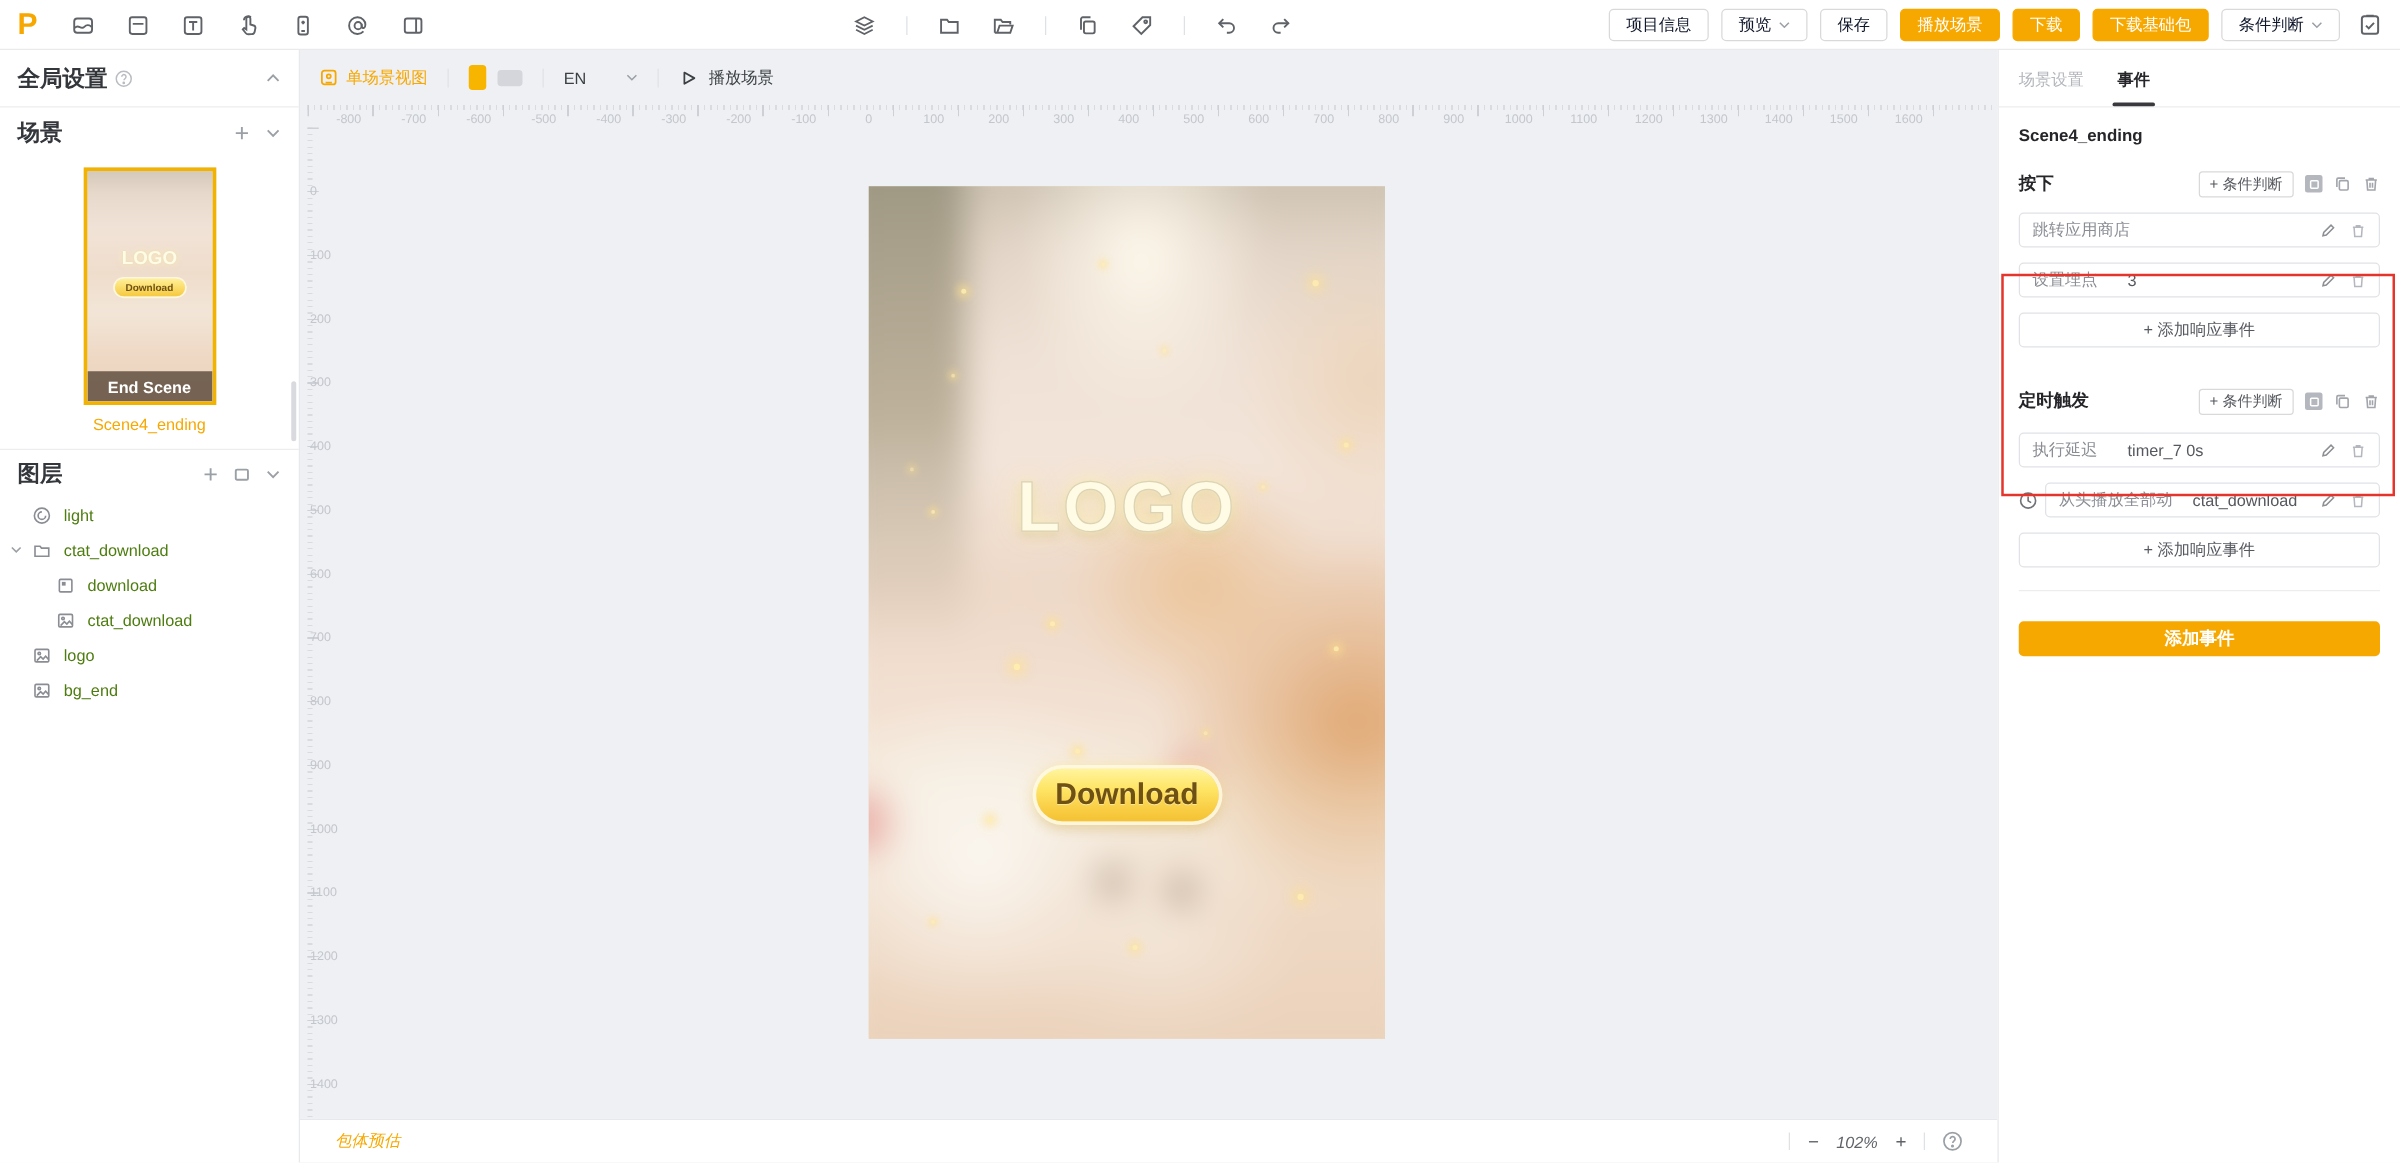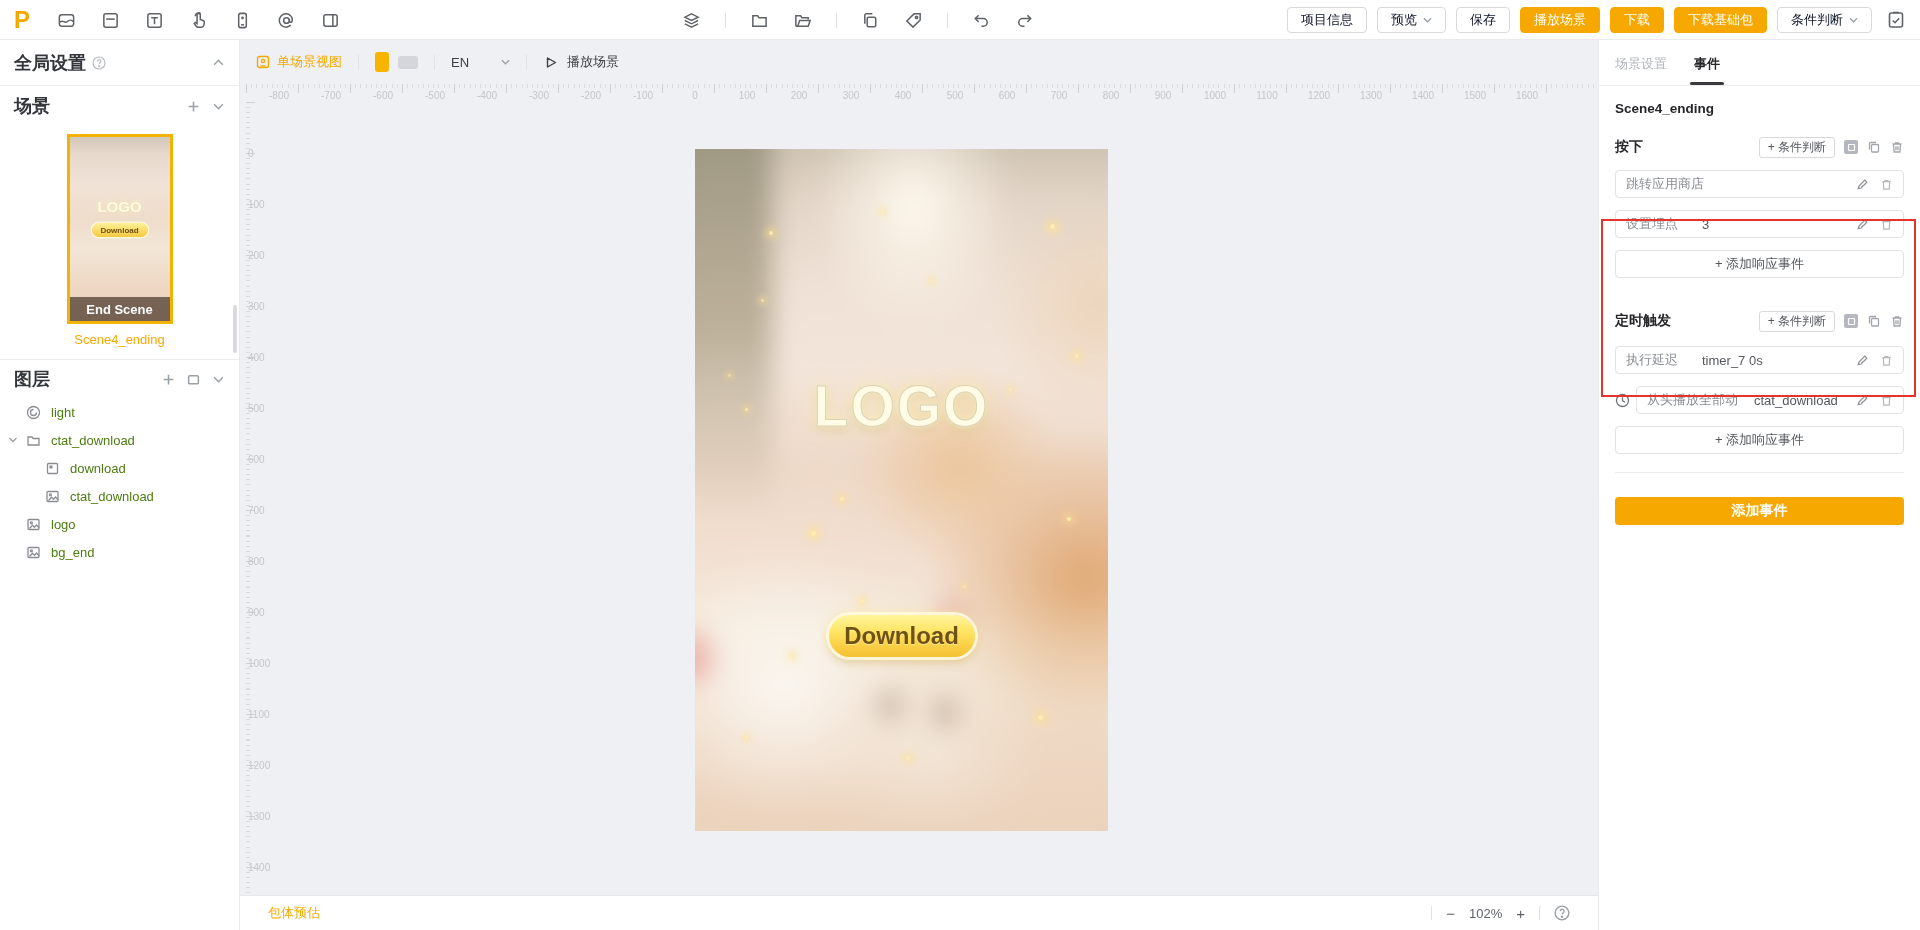--- a/index.html
+++ b/index.html
@@ -66,21 +66,21 @@
   .stage-logo { position:absolute; left:0; right:0; top:224px; text-align:center; font-size:57px; font-weight:800; letter-spacing:2px; color:#fffbe4;
     text-shadow:0 0 3px #efe6c2,0 0 10px rgba(255,244,200,.95),0 0 22px rgba(255,236,170,.8),0 3px 8px rgba(150,120,70,.35);
     -webkit-text-stroke:1px #dcd3b4; z-index:3; }
   .stage-cta { position:absolute; left:50%; top:466px; transform:translateX(-50%); width:146px; height:42px; border-radius:22px;
     background:linear-gradient(180deg,#fff59e 0%,#ffe566 38%,#f9ce45 75%,#f4c233 100%);
     box-shadow:0 0 0 3px rgba(255,250,225,.85),0 0 14px rgba(255,230,150,.8),0 5px 10px rgba(170,125,45,.35);
     display:flex; align-items:center; justify-content:center; color:#6e5113; font-size:24px; font-weight:800; z-index:3;
     text-shadow:0 1px 0 rgba(255,255,255,.45); }
   .sparkle { position:absolute; border-radius:50%; background:#fff6d8; z-index:2; }
 
-  .bottombar { position:absolute; left:0; right:0; bottom:0; height:35px; background:#fff; border-top:1px solid #e7e8eb; display:flex; align-items:center; padding:0 28px; z-index:6; }
+  .bottombar { position:absolute; left:0; right:0; bottom:0; height:35px; background:#fff; border-top:1px solid #e7e8eb; display:flex; align-items:center; padding:0 28px; z-index:6;font-style:italic; }
   .pkg { color:#f7a800; font-size:13px; cursor:pointer; }
   .zoom-ctrl { margin-left:auto; display:flex; align-items:center; gap:14px; color:#5f6368; font-size:13px; }
   .zc-div { width:1px; height:14px; background:#e0e1e5; }
   .zc-btn { font-size:15px; color:#5f6368; cursor:pointer; line-height:1; }
 
   
   .rightpanel { position:absolute; left:1598px; top:40px; width:322px; height:890px; background:#fff; border-left:1px solid #e8e9ec; z-index:20; }
   .rp-tabs { height:46px; border-bottom:1px solid #ededf0; display:flex; align-items:flex-end; gap:27px; padding:0 16px; }
   .rp-tab { font-size:13px; color:#b3b6bc; padding-bottom:12px; position:relative; cursor:pointer; }
   .rp-tab.active { color:#26262a; font-weight:bold; }

